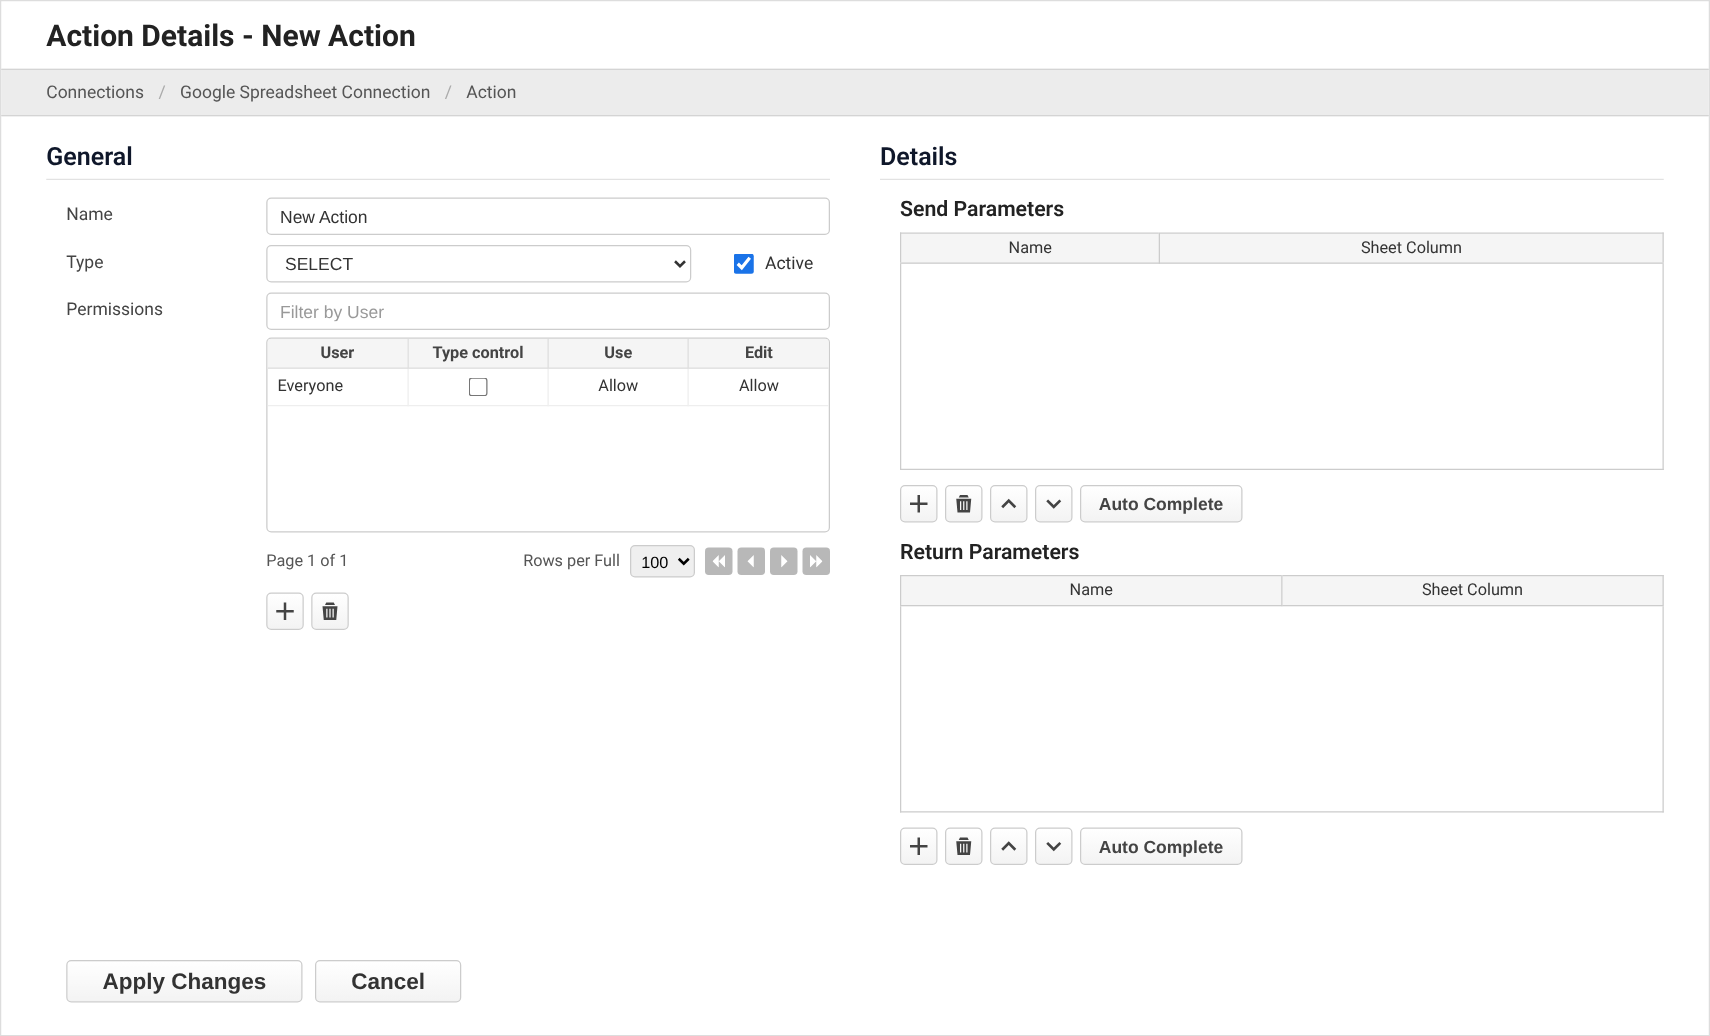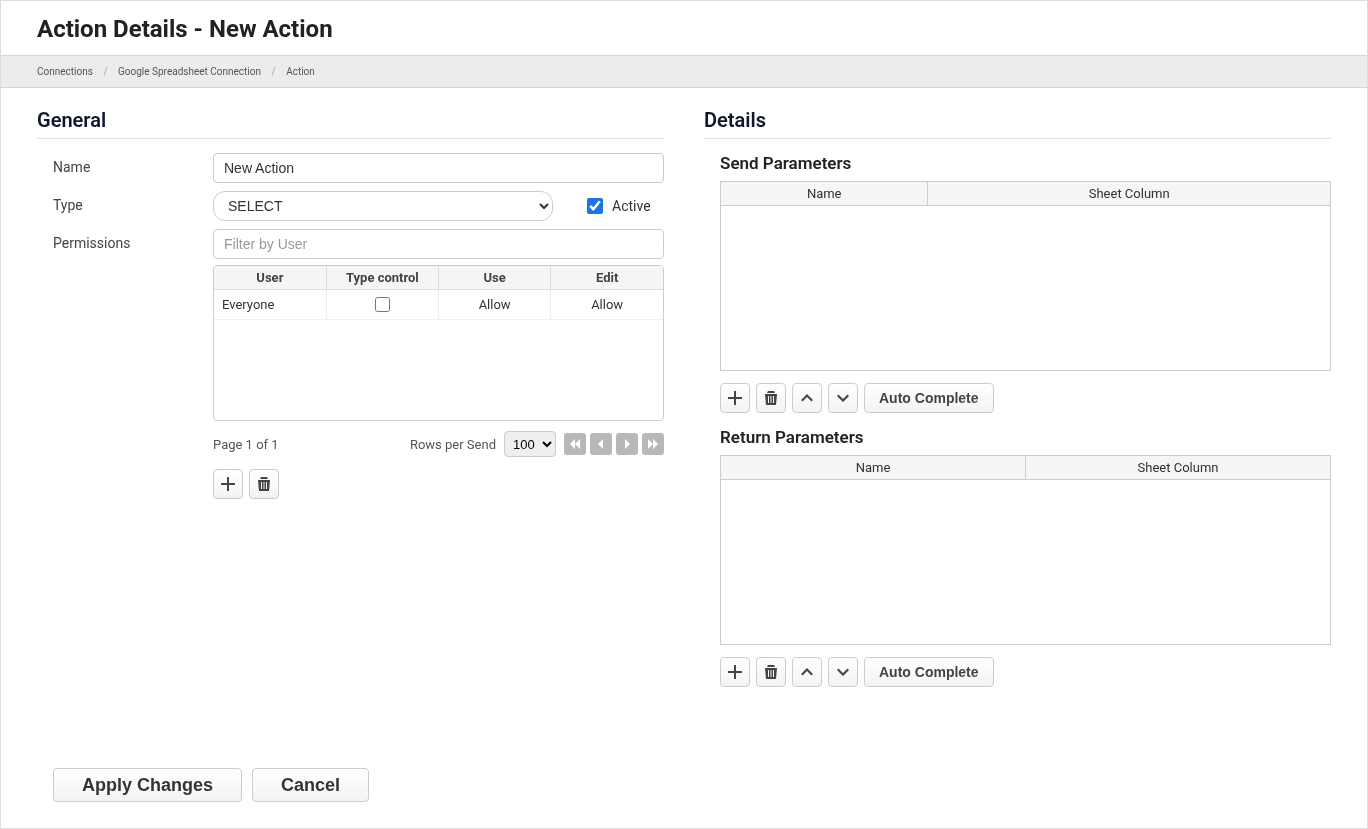--- a/index.html
+++ b/index.html
@@ -21,21 +21,21 @@
     font-weight: 700;
     color: #222;
     padding: 14px 36px 12px 36px;
   }
   .breadcrumb-bar {
     background: #ececec;
     border-top: 1px solid #d4d4d4;
     border-bottom: 1px solid #d4d4d4;
     padding: 10px 36px;
     color: #555;
-    font-size: 10px;
+    font-size: 14px;
   }
   .breadcrumb-bar a { color: #555; text-decoration: none; }
   .breadcrumb-bar .sep { color: #aaa; margin: 0 8px; }
   .content {
     display: flex;
     padding: 20px 36px 70px 36px;
     gap: 40px;
   }
   .col { flex: 1; min-width: 0; }
   .section-title {
@@ -70,21 +70,21 @@
     height: 30px;
     padding: 4px 10px;
     border: 1px solid #ccc;
     border-radius: 4px;
     font-size: 14px;
     color: #333;
     background: #fff;
   }
   .filter-input::placeholder, .text-input::placeholder { color: #999; }
   .type-row { display: flex; align-items: center; gap: 30px; }
-  .type-row .select-input { flex: 0 0 340px; border-radius: 12px; }
+  .type-row .select-input { flex: 0 0 340px; }
   .active-wrap { display: flex; align-items: center; gap: 6px; }
   .active-wrap input[type="checkbox"] {
     width: 16px; height: 16px;
     accent-color: #1a73e8;
   }
   .perm-table-wrap {
     border: 1px solid #ccc;
     border-radius: 4px;
     margin-top: 6px;
     overflow: hidden;
@@ -284,21 +284,21 @@
                       <td>Allow</td>
                     </tr>
                   </tbody>
                 </table>
               </div>
             </div>
 
             <div class="pager-row">
               <span>Page 1 of 1</span>
               <div class="pager-right">
-                <span>Rows per Send</span>
+                <span>Rows per Full</span>
                 <select class="rows-select">
                   <option>100</option>
                 </select>
                 <div class="pager-btns">
                   <div class="pager-btn">
                       <svg viewBox="0 0 10 10">
                         <path d="M5 0L0 5l5 5V0zm5 0L5 5l5 5V0z"></path>
                       </svg>
                     </div>
                   <div class="pager-btn">

